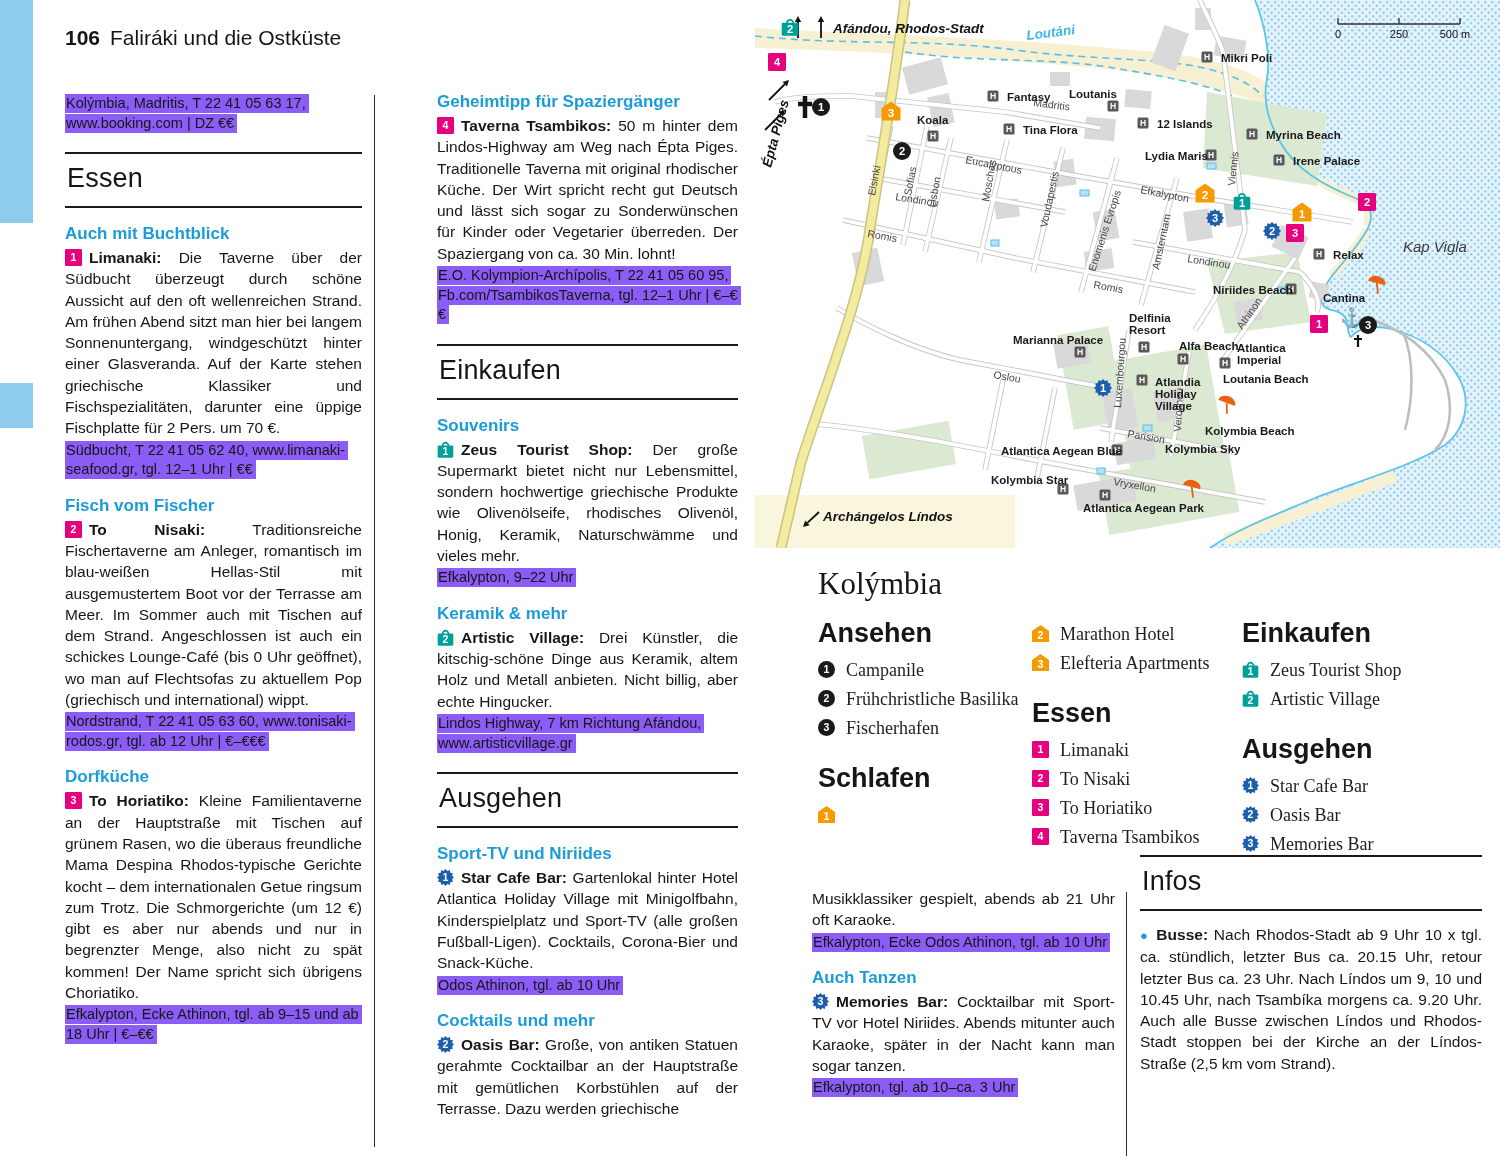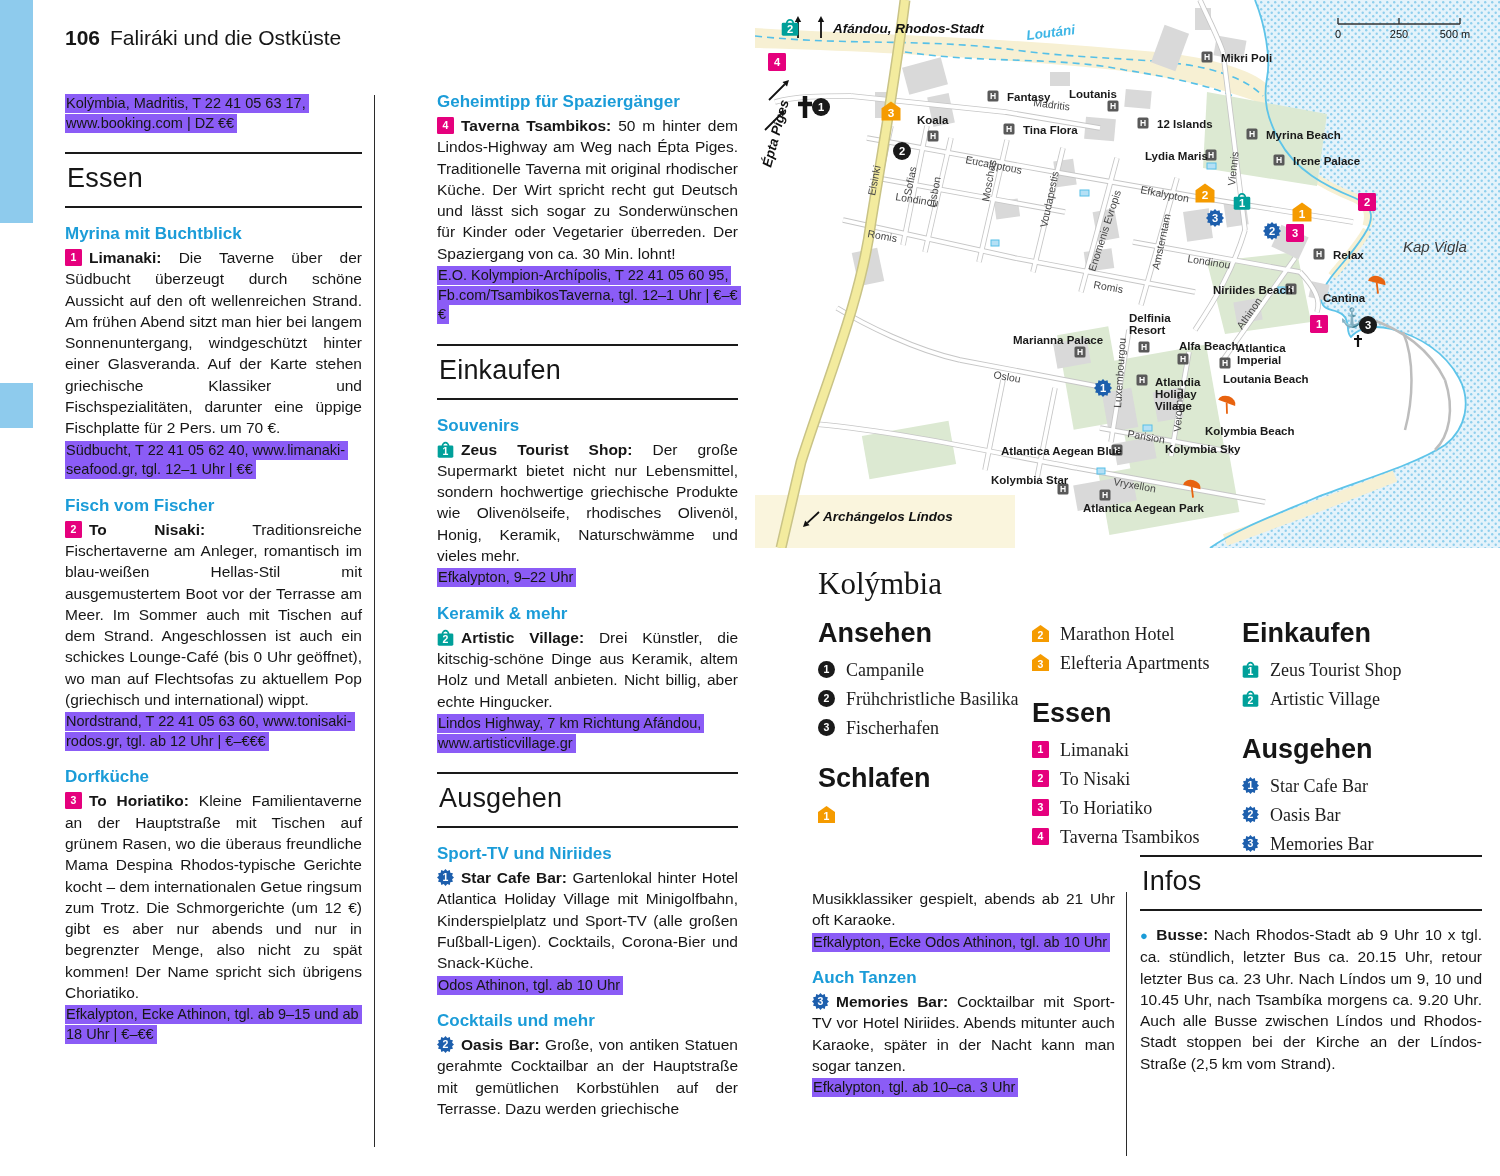--- a/index.html
+++ b/index.html
@@ -60,21 +60,21 @@
   <span class="num">106</span><span>Faliráki und die Ostküste</span>
 </div>
 
 <div id="rule1" class="vrule"></div>
 <div id="rule2" class="vrule"></div>
 
 <div id="col1" class="col">
     <div class="info"><span class="hl">Kolýmbia, Madritis, T 22 41 05 63 17, www.booking.com | DZ €€</span></div>
     <div class="section">Essen</div>
     <div class="">
-      <div class="entry-sub">Myrina mit Buchtblick</div>
+      <div class="entry-sub">Auch mit Buchtblick</div>
       <div class="body-text"><svg class="badge" width="17" height="17" viewBox="0 0 17 17">
           <rect width="17" height="17" rx="1.36" fill="#e5007d"></rect>
           <text x="8.5" y="12.24" text-anchor="middle" font-family="Liberation Sans,sans-serif" font-size="10.54" font-weight="bold" fill="#fff">1</text>
         </svg><b>Limanaki:</b> Die Taverne über der Südbucht überzeugt durch schöne Aussicht auf den oft wellenreichen Strand. Am frühen Abend sitzt man hier bei langem Sonnenuntergang, windgeschützt hinter einer Glasveranda. Auf der Karte stehen griechische Klassiker und Fischspezialitäten, darunter eine üppige Fischplatte für 2 Pers. um 70 €.</div>
       <div class="info"><span class="hl">Südbucht, T 22 41 05 62 40, www.limanaki-seafood.gr, tgl. 12–1 Uhr | €€</span></div>
     </div>
     <div class="">
       <div class="entry-sub">Fisch vom Fischer</div>
       <div class="body-text"><svg class="badge" width="17" height="17" viewBox="0 0 17 17">
           <rect width="17" height="17" rx="1.36" fill="#e5007d"></rect>

